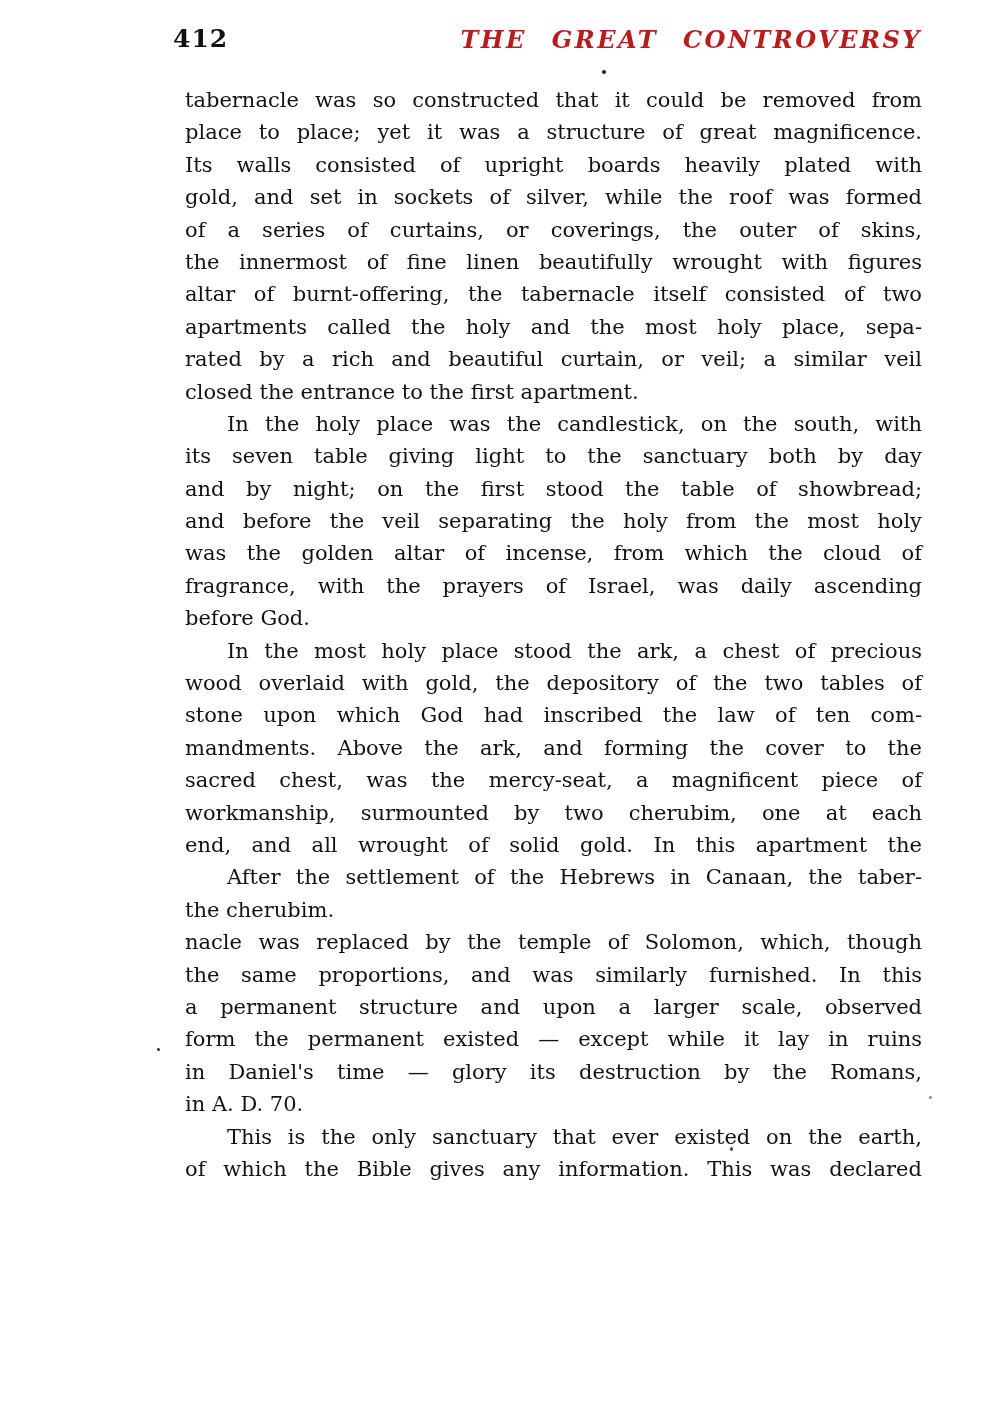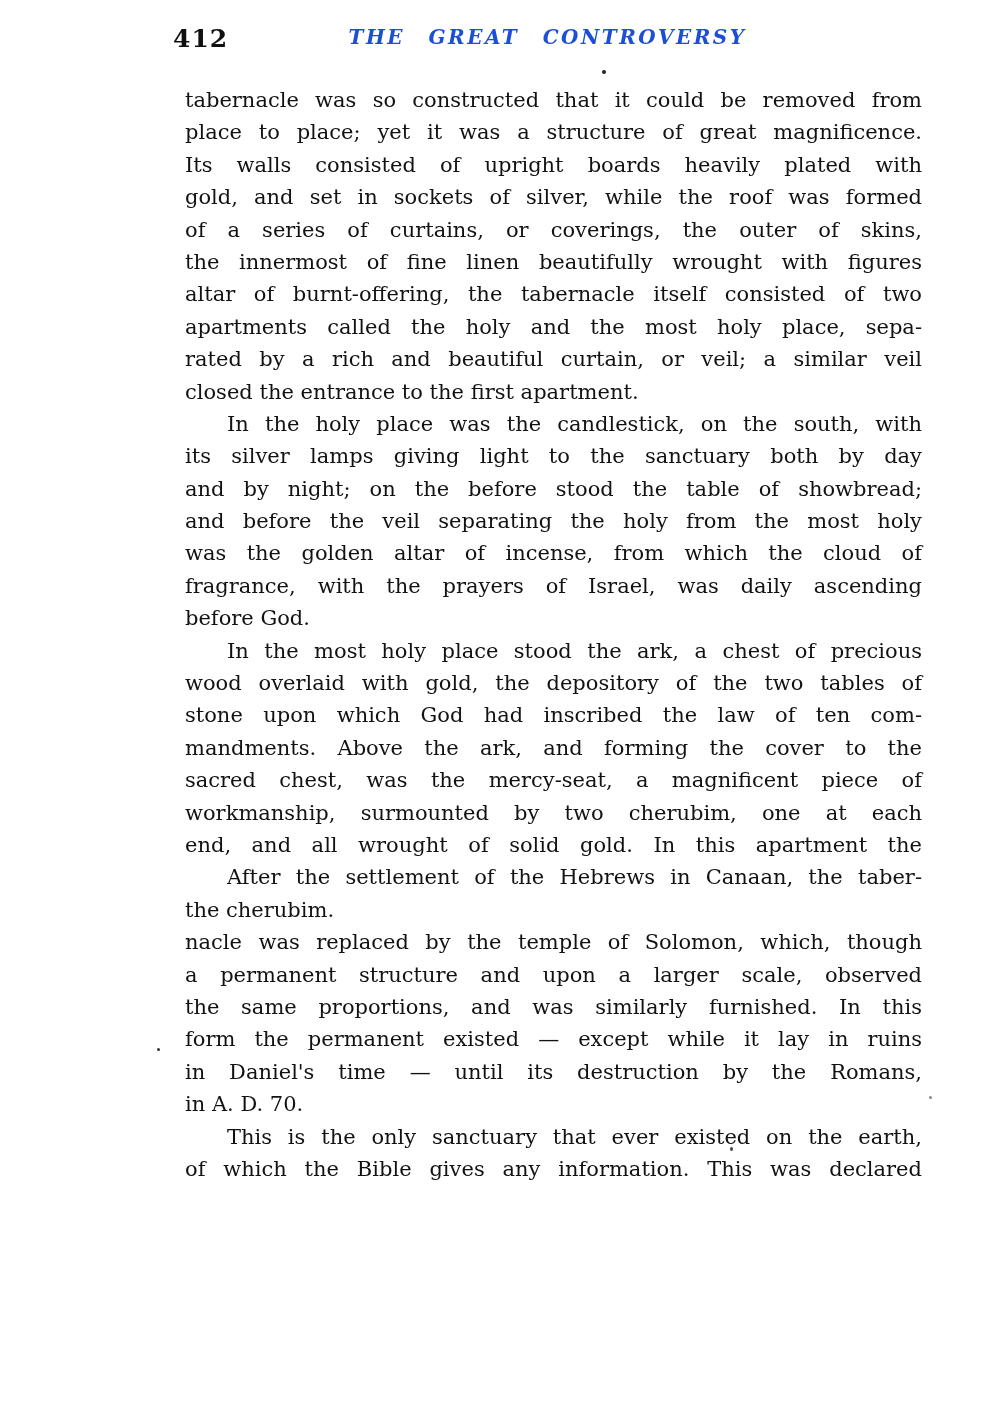--- a/index.html
+++ b/index.html
@@ -31,27 +31,27 @@
     font-size: 25px;
     font-weight: 700;
     letter-spacing: 1px;
     color: #101010;
   }
   .running-title {
     position: absolute;
     left: 0;
     right: 0;
     top: 1px;
-    text-align: center;
-    font-size: 20px;
+    text-align: right;
+    font-size: 24px;
     font-style: italic;
     font-weight: 700;
     letter-spacing: 2.5px;
     word-spacing: 14px;
-    color: #1d4ed8;
+    color: #b91c1c;
   }
   
   .textblock {
     position: absolute;
     left: 185px;
     top: 84px;
     width: 737px;
     font-size: 21px;
     line-height: 32.4px;
     color: #121212;
@@ -92,40 +92,40 @@
       <div class="line">place to place; yet it was a structure of great magnificence.</div>
       <div class="line">Its walls consisted of upright boards heavily plated with</div>
       <div class="line">gold, and set in sockets of silver, while the roof was formed</div>
       <div class="line">of a series of curtains, or coverings, the outer of skins,</div>
       <div class="line">the innermost of fine linen beautifully wrought with figures</div>
       <div class="line">altar of burnt-offering, the tabernacle itself consisted of two</div>
       <div class="line">apartments called the holy and the most holy place, sepa-</div>
       <div class="line">rated by a rich and beautiful curtain, or veil; a similar veil</div>
       <div class="line last">closed the entrance to the first apartment.</div>
       <div class="line indent">In the holy place was the candlestick, on the south, with</div>
-      <div class="line">its silver lamps giving light to the sanctuary both by day</div>
-      <div class="line">and by night; on the before stood the table of showbread;</div>
+      <div class="line">its seven table giving light to the sanctuary both by day</div>
+      <div class="line">and by night; on the first stood the table of showbread;</div>
       <div class="line">and before the veil separating the holy from the most holy</div>
       <div class="line">was the golden altar of incense, from which the cloud of</div>
       <div class="line">fragrance, with the prayers of Israel, was daily ascending</div>
       <div class="line last">before God.</div>
       <div class="line indent">In the most holy place stood the ark, a chest of precious</div>
       <div class="line">wood overlaid with gold, the depository of the two tables of</div>
       <div class="line">stone upon which God had inscribed the law of ten com-</div>
       <div class="line">mandments.  Above the ark, and forming the cover to the</div>
       <div class="line">sacred chest, was the mercy-seat, a magnificent piece of</div>
       <div class="line">workmanship, surmounted by two cherubim, one at each</div>
       <div class="line">end, and all wrought of solid gold.  In this apartment the</div>
       <div class="line indent">After the settlement of the Hebrews in Canaan, the taber-</div>
       <div class="line last">the cherubim.</div>
       <div class="line">nacle was replaced by the temple of Solomon, which, though</div>
+      <div class="line">the same proportions, and was similarly furnished.  In this</div>
       <div class="line">a permanent structure and upon a larger scale, observed</div>
-      <div class="line">the same proportions, and was similarly furnished.  In this</div>
       <div class="line">form the permanent existed — except while it lay in ruins</div>
-      <div class="line">in Daniel's time — until its destruction by the Romans,</div>
+      <div class="line">in Daniel's time — glory its destruction by the Romans,</div>
       <div class="line last">in A. D. 70.</div>
       <div class="line indent">This is the only sanctuary that ever existed on the earth,</div>
       <div class="line">of which the Bible gives any information.  This was declared</div>
     </div>
 
   <div class="speck" style="left:602px; top:70px; width:4px; height:4px;"></div>
   <div class="speck" style="left:157px; top:1048px; width:3px; height:3px; background:#333;"></div>
   <div class="speck" style="left:929px; top:1096px; width:3px; height:3px; background:#888;"></div>
   <div class="speck" style="left:730px; top:1147px; width:3px; height:4px; background:#444;"></div>
   <div class="speck" style="left:204px; top:1296px; width:5px; height:3px;"></div>

